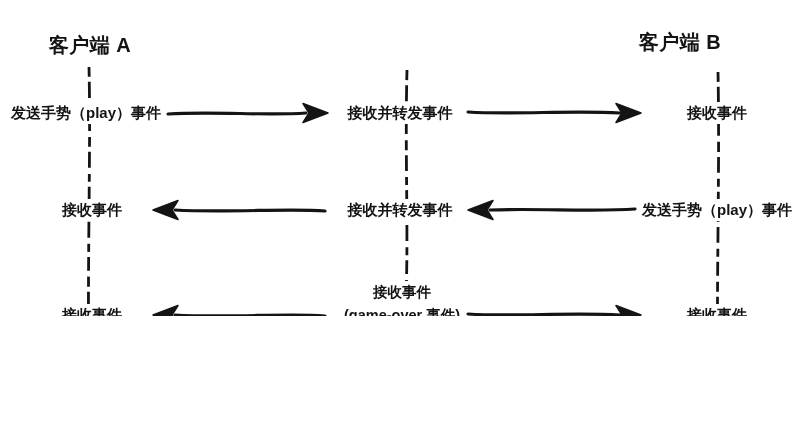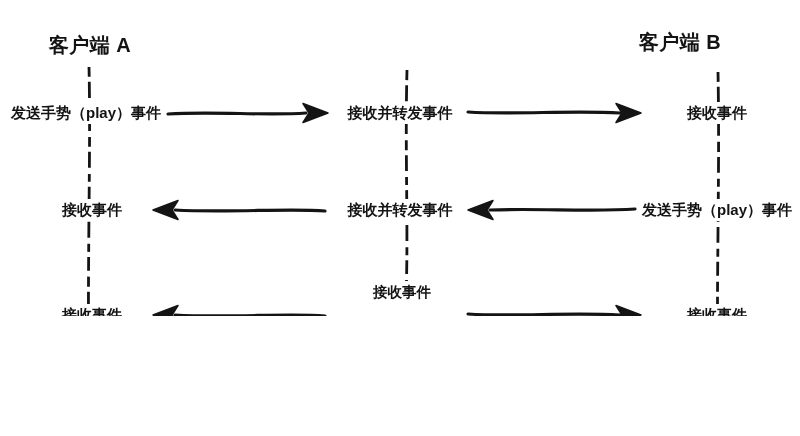--- a/index.html
+++ b/index.html
@@ -110,16 +110,17 @@
   <div class="msg" style="left:400px;top:102px">接收并转发事件</div>
   <div class="msg" style="left:717px;top:102px">接收事件</div>
 
   <div class="msg" style="left:92px;top:199px">接收事件</div>
   <div class="msg" style="left:400px;top:199px">接收并转发事件</div>
   <div class="msg" style="left:717px;top:199px">发送手势（play）事件</div>
 
   <div class="msg" style="left:92px;top:304px">接收事件</div>
   <div class="msg multi" style="left:402px;top:281px">
     <div>接收事件</div>
+    <div>(game-over 事件)</div>
   </div>
   <div class="msg" style="left:717px;top:304px">接收事件</div>
 
 </div>
 
 </body></html>

